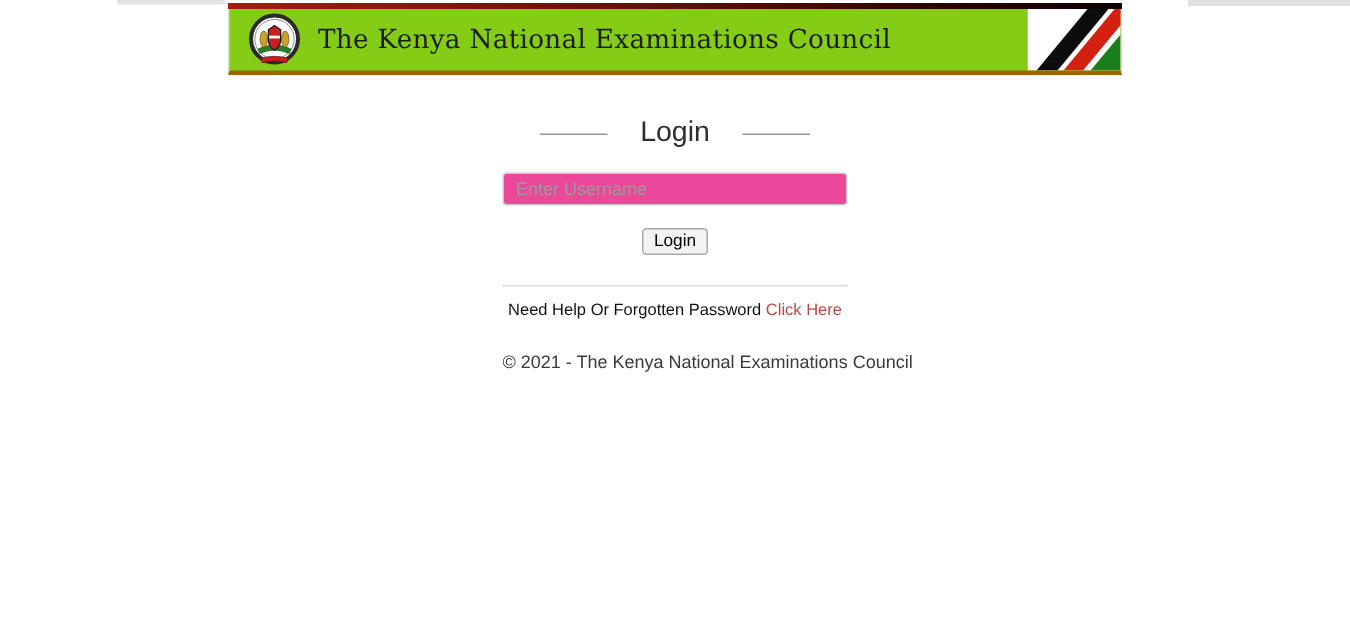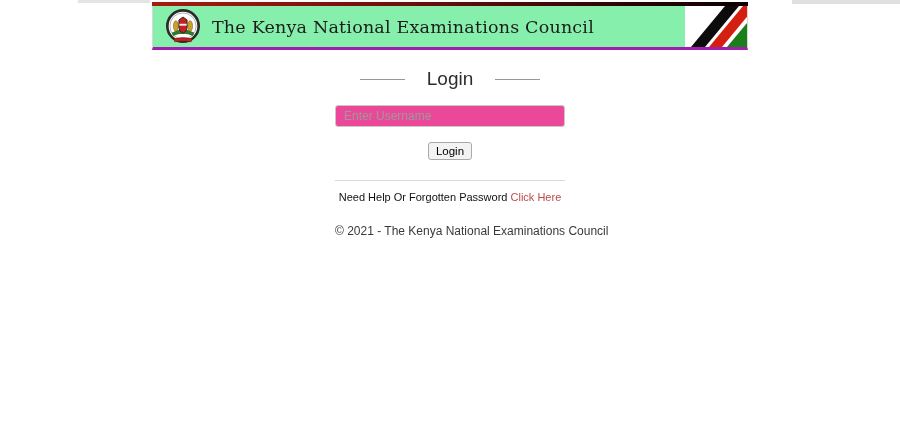--- a/index.html
+++ b/index.html
@@ -13,44 +13,44 @@
 
   
   .artifact { position: absolute; background: #e4e4e4; }
   .artifact.left  { left: 78px;  top: 0; width: 72px;  height: 3px; }
   .artifact.right { left: 792px; top: 0; width: 108px; height: 4px; background: #e0e0e0; }
 
   
   .banner {
     position: absolute; left: 152px; top: 2px;
     width: 596px; height: 48px;
-    background: #86efac;
+    background: #84cc16;
     border-left: 1px solid #d8d8d8; border-right: 1px solid #d8d8d8;
-    border-bottom: 3px solid #a21caf;
+    border-bottom: 3px solid #a16207;
     padding-left: 12px;
   }
   .banner-topbar {
     position: absolute; left: -1px; top: 0; right: -1px; height: 4px;
     background: linear-gradient(to right, #a61b12 0%, #6b0e0a 45%, #2a0404 80%, #0d0101 100%);
   }
   .banner-content {
     position: absolute; left: 0; top: 4px; right: 0; bottom: 0;
     display: flex; align-items: center;
   }
   .coat-of-arms { width: 38px; height: 38px; margin-left: 11px; flex: 0 0 auto; }
   .banner-title {
     margin-left: 10px;
     font-family: "DejaVu Serif", serif;
     font-size: 17.5px; color: #1c1c1c; letter-spacing: 0.2px;
     white-space: nowrap;
   }
   .flag-stripes { position: absolute; right: 0; top: 0; height: 41px; width: 62px; }
 
   
-  .main { position: absolute; left: 335px; top: 68px; width: 230px; text-align: center; }
+  .main { position: absolute; left: 335px; top: 78px; width: 230px; text-align: center; }
 
   .login-heading-row {
     display: flex; align-items: center; justify-content: center;
     height: 22px; margin-bottom: 15px;
   }
   .heading-line { width: 45px; border-top: 1px solid #979797; }
   .login-heading {
     font-size: 19px; color: #2e2e2e; font-weight: 400;
     margin: 0 22px; line-height: 22px;
   }

